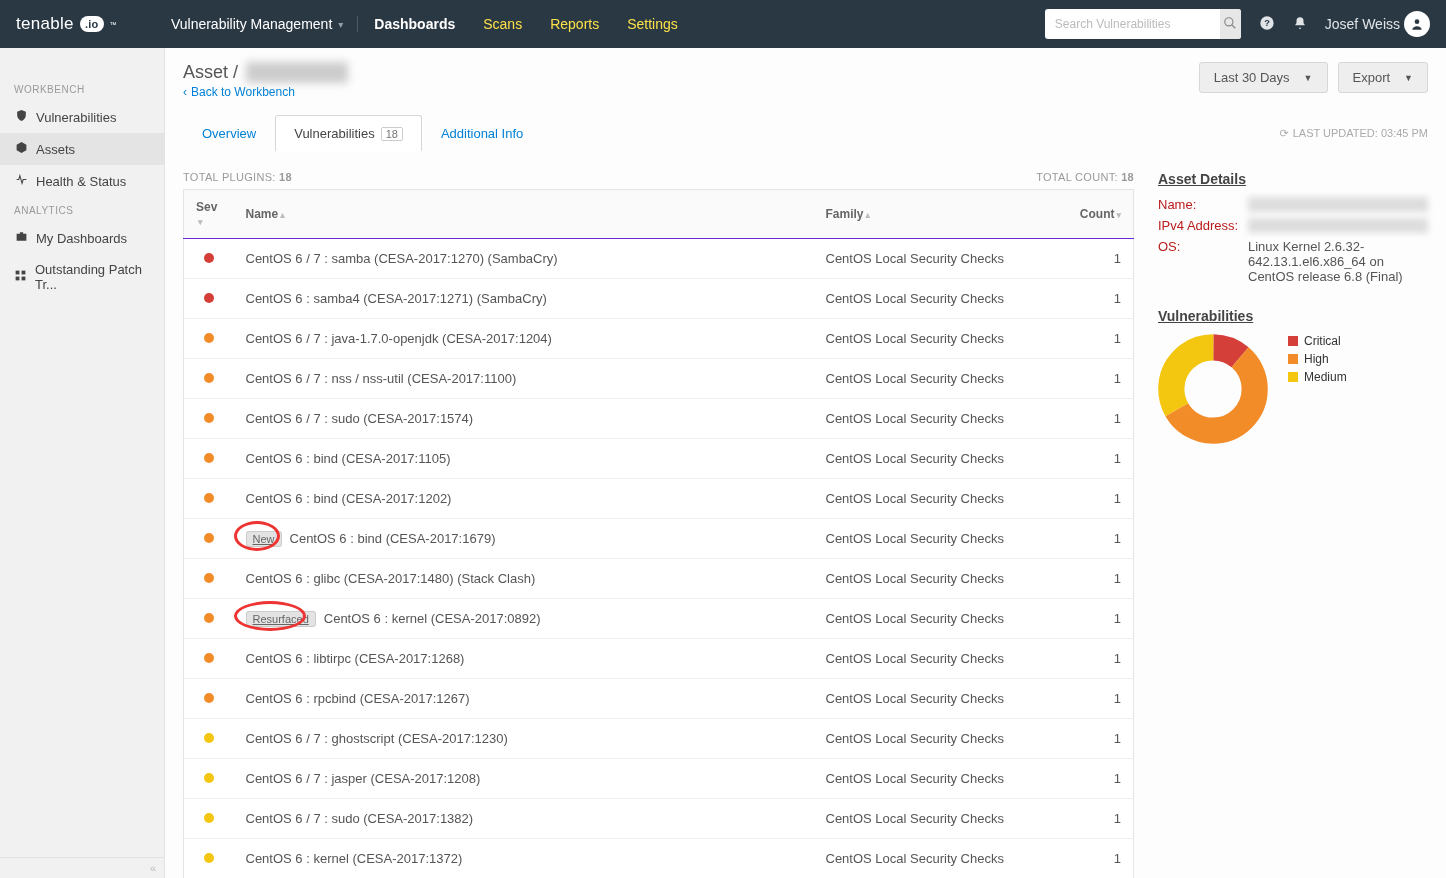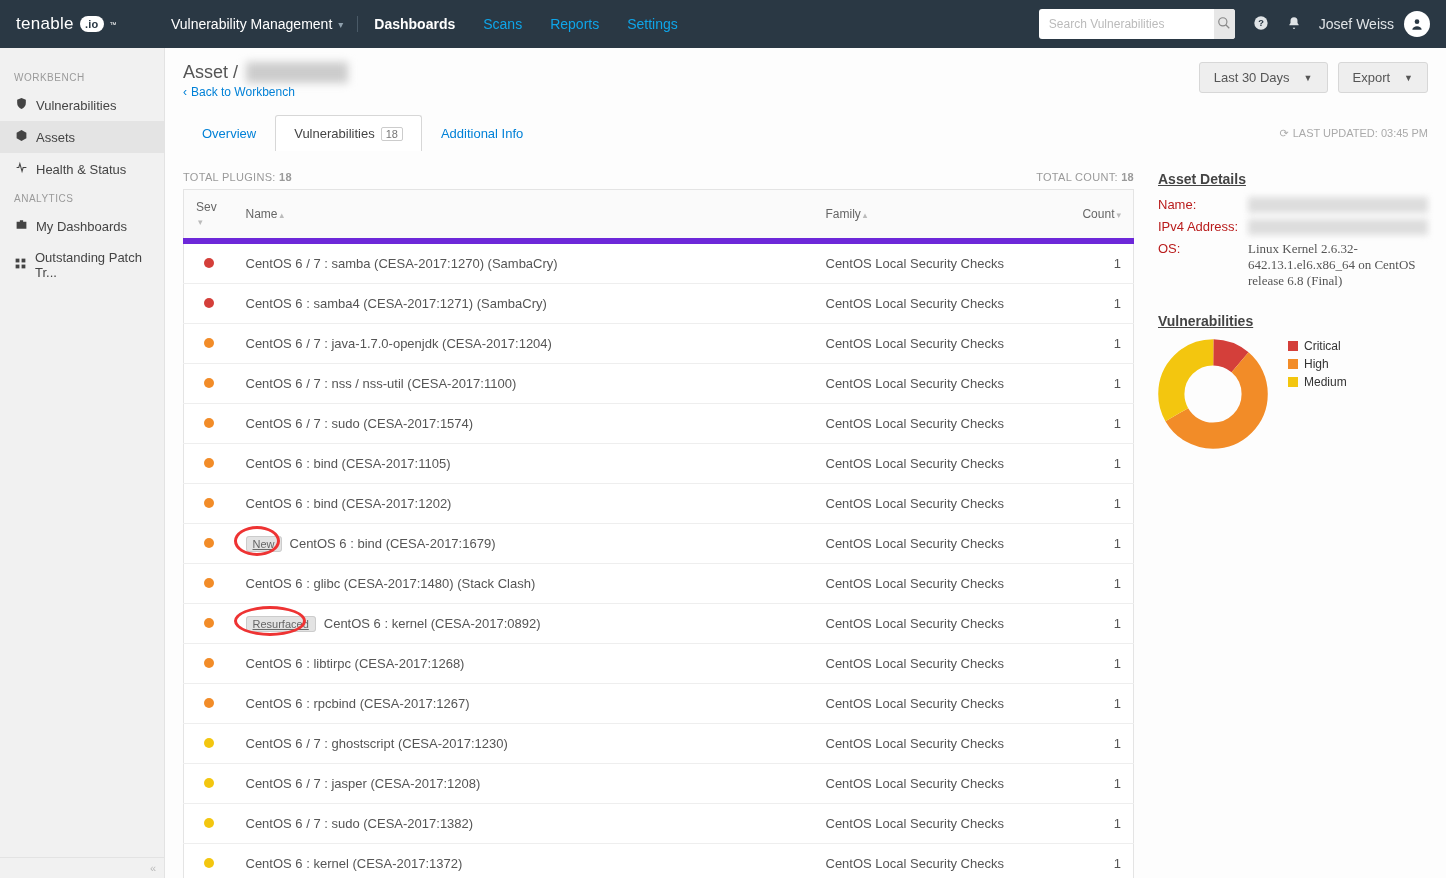--- a/index.html
+++ b/index.html
@@ -5,35 +5,35 @@
 * { box-sizing: border-box; margin: 0; padding: 0; font-family: -apple-system, BlinkMacSystemFont, "Segoe UI", Arial, sans-serif; }
 body { background: #f9f9f9; color: #333; font-size: 13px; }
 
 
 .topbar { background: #2a3844; height: 48px; display: flex; align-items: center; padding: 0 16px; color: #fff; }
 .logo { display: flex; align-items: center; gap: 6px; font-size: 17px; font-weight: 400; letter-spacing: .3px; }
 .logo-badge { background: #fff; color: #2a3844; font-weight: 700; font-size: 11px; padding: 2px 5px; border-radius: 9px; }
 .tm { font-size: 7px; vertical-align: top; }
 .app-switch { margin-left: 40px; font-size: 14px; display: flex; align-items: center; gap: 6px; cursor: pointer; padding: 0 14px; border-right: 1px solid #4a5a67; }
 .nav { display: flex; margin-left: 16px; gap: 28px; align-items: center; }
-.nav a { color: #0ea5e9; text-decoration: none; font-size: 14px; }
+.nav a { color: #fde047; text-decoration: none; font-size: 14px; }
 .nav a.active { color: #fff; font-weight: 600; }
 .spacer { flex: 1; }
 .search { background: #fff; border-radius: 3px; display: flex; align-items: center; padding: 0; height: 30px; width: 196px; }
 .search input { border: none; outline: none; padding: 0 10px; flex: 1; font-size: 12px; background: transparent; }
 .search input::placeholder { color: #bbb; }
 .search button { border: none; background: #e7e7e7; width: 34px; height: 30px; cursor: pointer; display: flex; align-items: center; justify-content: center; color: #888; border-radius: 0 3px 3px 0; }
 .top-icons { display: flex; align-items: center; gap: 18px; margin-left: 18px; color: #e0e4e7; }
 .top-icons span, .top-icons .user { cursor: pointer; }
-.user { display: flex; align-items: center; gap: 10px; font-size: 14px; }
+.user { display: flex; align-items: center; gap: 4px; font-size: 14px; }
 .avatar { width: 26px; height: 26px; border-radius: 50%; background: #fff; color: #2a3844; display: flex; align-items: center; justify-content: center; }
 
 
 .page { display: flex; height: calc(100vh - 48px); }
-.sidebar { width: 165px; background: #f1f1f1; border-right: 1px solid #e3e3e3; padding-top: 16px; position: relative; }
+.sidebar { width: 165px; background: #f1f1f1; border-right: 1px solid #e3e3e3; padding-top: 28px; position: relative; }
 .sb-section { font-size: 10px; color: #9a9a9a; letter-spacing: .5px; padding: 8px 14px 6px; }
 .sb-item { display: flex; align-items: center; gap: 8px; padding: 8px 14px; cursor: pointer; color: #444; font-size: 13px; }
 .sb-item.active { background: #e4e4e4; }
 .sb-icon { width: 14px; text-align: center; color: #444; }
 .collapse-handle { position: absolute; bottom: 0; right: 0; left: 0; border-top: 1px solid #e3e3e3; text-align: right; padding: 4px 8px; color: #bbb; cursor: pointer; font-size: 11px; background:#f1f1f1;}
 
 .main { flex: 1; padding: 14px 18px 30px; overflow: auto; background: #fdfdfd; }
 .page-head { display: flex; align-items: flex-start; }
 .page-head-left { flex: 1; }
 .crumb { font-size: 18px; color: #555; display: flex; align-items: center; gap: 8px; }
@@ -47,37 +47,37 @@
 .tab.active { color: #444; border-color: #d7d7d7; background: #fff; border-radius: 3px 3px 0 0; }
 .tab .count { border: 1px solid #ccc; padding: 0 4px; border-radius: 2px; font-size: 11px; margin-left: 6px; color: #777; }
 .last-updated { margin-left: auto; color: #aaa; font-size: 11px; display: flex; align-items: center; gap: 4px; }
 
 .content-row { display: flex; gap: 24px; margin-top: 20px; }
 .table-wrap { flex: 1; }
 .summary { color: #9a9a9a; font-size: 11px; letter-spacing: .3px; display: flex; margin-bottom: 6px; }
 .summary .right { margin-left: auto; }
 
 table { width: 100%; border-collapse: collapse; border: 1px solid #e4e4e4; background: #fff; }
-thead th { text-align: left; font-weight: 400; color: #666; font-size: 12px; padding: 10px 12px; border-bottom: 6px solid #6d28d9; background: #fafafa; }
+thead th { text-align: left; font-weight: 700; color: #666; font-size: 12px; padding: 10px 12px; border-bottom: 1px solid #6d28d9; background: #fafafa; }
 tbody td { padding: 12px; border-bottom: 1px solid #eee; font-size: 13px; color: #555; vertical-align: middle; }
 .sev-dot { width: 10px; height: 10px; border-radius: 50%; display: inline-block; }
 .sev-critical { background: #d43f3a; }
 .sev-high { background: #f28c28; }
 .sev-medium { background: #f3c60f; }
 .badge { background: #e3e3e3; border: 1px solid #ccc; border-radius: 3px; padding: 1px 6px; font-size: 11px; color: #666; margin-right: 8px; text-decoration: underline; }
 .annot { position: relative; display: inline-block; }
 .annot-circle { position: absolute; border: 3px solid #e33; border-radius: 50%; pointer-events: none; }
 .sort-ind { color: #bbb; font-size: 9px; margin-left: 2px; }
 th .sort-ind { display:inline-block; }
 
 .side-panel { width: 270px; }
 .panel-title { font-size: 14px; font-weight: 600; color: #444; margin-bottom: 10px; text-decoration: underline; }
 .kv { display: flex; font-size: 13px; margin-bottom: 6px; }
 .kv .k { width: 90px; color: #b91c1c; }
-.kv .v { flex: 1; color: #555; font-family: Liberation Serif, serif; }
+.kv .v { flex: 1; color: #555; }
 .kv .v.redacted { filter: blur(3px); color: transparent; background: #ddd; user-select: none; }
 .panel-section { margin-top: 24px; }
 .donut-wrap { display: flex; gap: 20px; align-items: flex-start; }
 .legend { font-size: 12px; }
 .legend-item { display: flex; align-items: center; gap: 6px; margin-bottom: 4px; text-align: right; }
 .legend-sq { width: 10px; height: 10px; }
 svg.donut { width: 110px; height: 110px; }
 </style>
 </head>
 <body>

